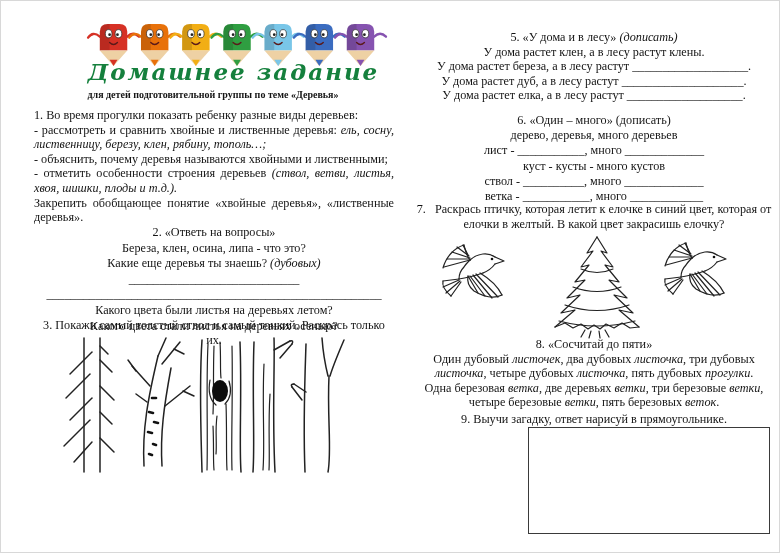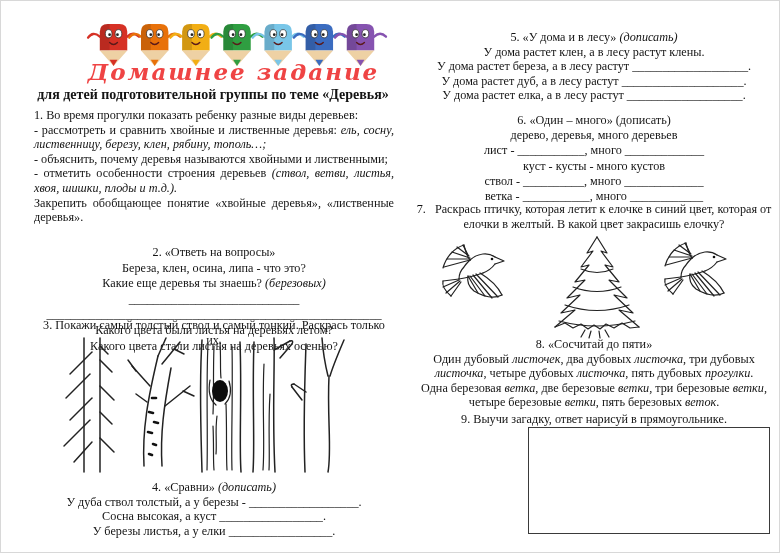--- a/index.html
+++ b/index.html
@@ -5,21 +5,21 @@
   html,body{margin:0;padding:0;background:#888;}
   #page{position:relative;width:780px;height:553px;background:#ffffff;
         font-family:"Liberation Serif",serif;font-size:12.2px;line-height:14.6px;
         color:#141414;overflow:hidden;border:1px solid #d8d8d8;box-sizing:border-box;}
   .blk{position:absolute;white-space:pre-wrap;text-align:center;}
   .it{font-style:italic;}
   #title{position:absolute;left:60px;top:58px;width:345px;text-align:center;
          font-family:"DejaVu Serif",serif;font-style:italic;font-weight:bold;
          font-size:23px;line-height:26px;letter-spacing:2px;}
   #subtitle{position:absolute;left:28px;top:87px;width:368px;text-align:center;
-            font-weight:bold;font-size:14px;}
+            font-weight:bold;font-size:10px;}
   .just{text-align:justify;}
   svg{position:absolute;}
   .ln{stroke:#222;stroke-width:1.5;fill:none;stroke-linecap:round;stroke-linejoin:round;}
   .ln-thin{stroke:#222;stroke-width:1.2;fill:none;stroke-linecap:round;stroke-linejoin:round;}
   .dash{stroke:#111;stroke-width:2.6;fill:none;stroke-linecap:round;}
   #answer-box{position:absolute;left:527px;top:426px;width:240px;height:105px;
               border:1px solid #3a3a3a;background:#fff;}
   #riddle{line-height:16.8px;}
 </style>
 </head>
@@ -114,32 +114,32 @@
         <path d="M4,29 L32,29 L18,45 Z" fill="#eed1a4"></path>
         <path d="M14,38.5 L22,38.5 L18,45 Z" fill="#8653b0"></path>
         <ellipse cx="13" cy="12" rx="3.4" ry="4.2" fill="#fff" stroke="#222" stroke-width="0.7"></ellipse>
         <ellipse cx="23" cy="12" rx="3.4" ry="4.2" fill="#fff" stroke="#222" stroke-width="0.7"></ellipse>
         <circle cx="14" cy="13" r="1.4" fill="#222"></circle>
         <circle cx="22" cy="13" r="1.4" fill="#222"></circle>
         <path d="M14,21 Q18,25 22,21" stroke="#5a1a1a" stroke-width="1.4" fill="none" stroke-linecap="round"></path>
       </g>
     </svg>
 
-  <div id="title" style="color: #ef4444;">Домашнее задание</div>
+  <div id="title" style="color: #15803d;">Домашнее задание</div>
   <div id="subtitle">для детей подготовительной группы по теме «Деревья»</div>
 
   <div class="blk just" style="left:33px;top:107px;width:360px;"><span>1. Во время прогулки показать ребенку разные виды деревьев:
 - рассмотреть и сравнить хвойные и лиственные деревья: </span><span class="it">ель, сосну, лиственницу, березу, клен, рябину, тополь…;</span><span>
 - объяснить, почему деревья называются хвойными и лиственными;
 - отметить особенности строения деревьев </span><span class="it">(ствол, ветви, листья, хвоя, шишки, плоды и т.д.).</span><span>
 Закрепить обобщающее понятие «хвойные деревья», «лиственные деревья».</span></div>
 
-  <div class="blk" style="left:33px;top:224px;width:360px;line-height:15.6px;margin-top:20px;"><span>2. «Ответь на вопросы»
+  <div class="blk" style="left:33px;top:224px;width:360px;line-height:15.6px;"><span>2. «Ответь на вопросы»
 Береза, клен, осина, липа - что это?
-Какие еще деревья ты знаешь? </span><span class="it">(березовых)</span><span> ____________________________
+Какие еще деревья ты знаешь? </span><span class="it">(дубовых)</span><span> ____________________________
 _______________________________________________________
 Какого цвета были листья на деревьях летом?
 Какого цвета стали листья на деревьях осенью?</span></div>
 
   <div class="blk" style="left:33px;top:317px;width:360px;"><span>3. Покажи самый толстый ствол и самый тонкий. Раскрась только их.</span></div>
 
   <svg style="left:42px;top:333px;" width="302" height="142" viewBox="0 0 300 142">
     <g>
       <path class="ln" d="M40,4 L40,138"></path>
         <path class="ln" d="M56,4 L56,138"></path>
@@ -199,24 +199,20 @@
       <path class="ln" d="M262,10 C261,40 259,90 261,138"></path>
       <path class="ln" d="M262,58 L250,50"></path>
         <path class="ln" d="M248,53 L258,66"></path>
       <path class="ln" d="M250,50 Q246,50 248,53"></path>
       <path class="ln" d="M278,4 C279,18 281,30 284,42"></path>
       <path class="ln" d="M300,6 C294,20 289,32 286,42"></path>
       <path class="ln" d="M285,42 C283,84 288,116 284,138"></path>
     </g>
   </svg>
 
-  <div class="blk" style="left:33px;top:479px;width:360px;"><span>4. «Сравни» </span><span class="it">(дописать)</span><span>
-У дуба ствол толстый, а у березы - __________________.
-Сосна высокая, а куст _________________.
-У березы листья, а у елки _________________.</span></div>
 
   <div class="blk" style="left:412px;top:29px;width:362px;"><span>5. «У дома и в лесу» </span><span class="it">(дописать)</span><span>
 У дома растет клен, а в лесу растут клены.
 У дома растет береза, а в лесу растут ___________________.
 У дома растет дуб, а в лесу растут ____________________.
 У дома растет елка, а в лесу растут ___________________.</span></div>
 
   <div class="blk" style="left:412px;top:112px;width:362px;line-height:15.2px;"><span>6. «Один – много» (дописать)
 дерево, деревья, много деревьев
 лист - ___________, много _____________
@@ -267,20 +263,20 @@
       <path d="M169,95 L165,102"></path>
         <path d="M175,96 L173,103"></path>
       <path d="M183,96 L184,103"></path>
         <path d="M189,95 L193,102"></path>
     </g>
     <use href="#bird" x="246" y="6"></use>
   </svg>
 
   <div class="blk" style="left:412px;top:336px;width:362px;"><span>8. «Сосчитай до пяти»
 Один дубовый </span><span class="it">листочек</span><span>, два дубовых </span><span class="it">листочка</span><span>, три дубовых </span><span class="it">листочка</span><span>, четыре дубовых </span><span class="it">листочка</span><span>, пять дубовых </span><span class="it">прогулки</span><span>.
-Одна березовая </span><span class="it">ветка</span><span>, две березовые </span><span class="it">ветки</span><span>, три березовые </span><span class="it">ветки</span><span>, четыре березовые </span><span class="it">ветки</span><span>, пять березовых </span><span class="it">веток</span><span>.</span></div>
+Одна березовая </span><span class="it">ветка</span><span>, две деревьях </span><span class="it">ветки</span><span>, три березовые </span><span class="it">ветки</span><span>, четыре березовые </span><span class="it">ветки</span><span>, пять березовых </span><span class="it">веток</span><span>.</span></div>
 
   <div class="blk" style="left:412px;top:411px;width:362px;"><span>9. Выучи загадку, ответ нарисуй в прямоугольнике.</span></div>
 
 
   <div id="answer-box"></div>
 
 </div>
 
 </body></html>

